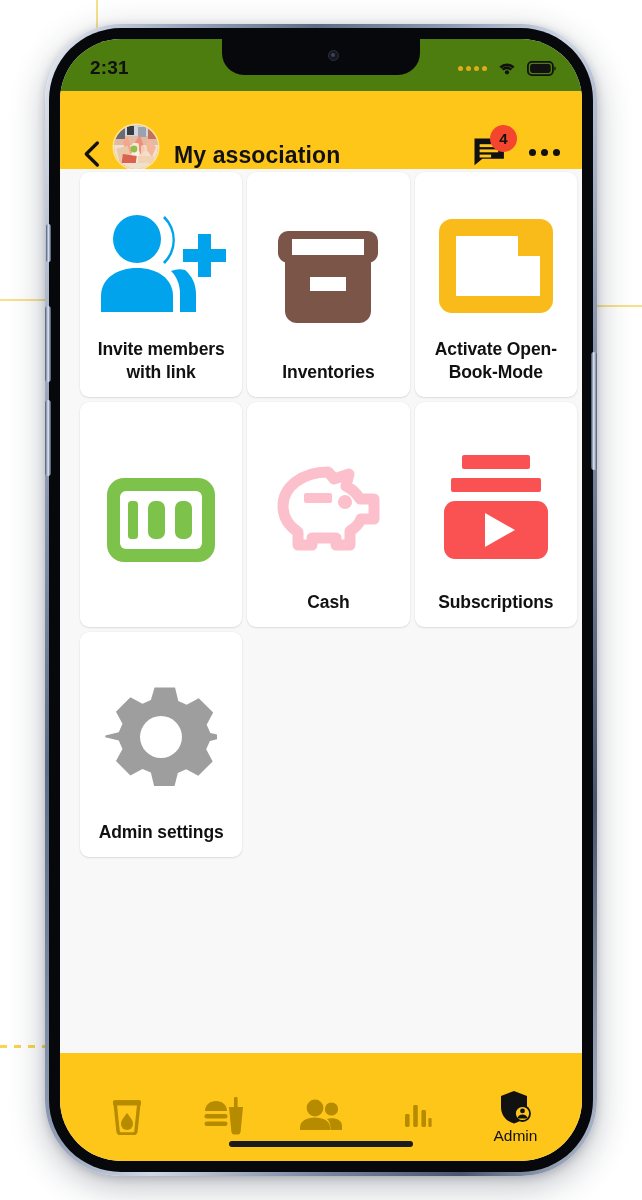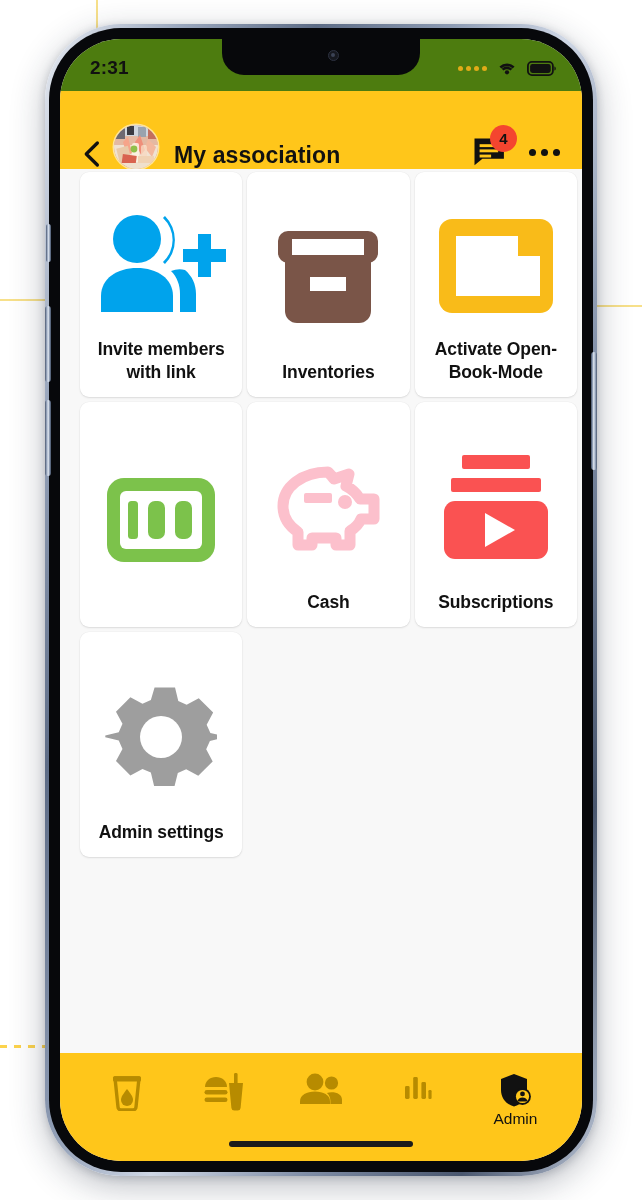--- a/index.html
+++ b/index.html
@@ -172,21 +172,21 @@
     text-align:center; line-height:1.28;
     letter-spacing:-.1px;
     padding-bottom:2px;
   }
 
   
   .bottomnav {
     background:#ffc61a;
     height:108px;
     flex:0 0 auto;
-    display:flex; align-items:flex-start;
+    display:flex; align-items:center;
     padding:16px 18px 0 18px;
     position:relative;
   }
   .nav-item {
     flex:1 1 0;
     display:flex; flex-direction:column;
     align-items:center; justify-content:flex-start;
     gap:3px; cursor:pointer;
     padding-top:4px;
   }

